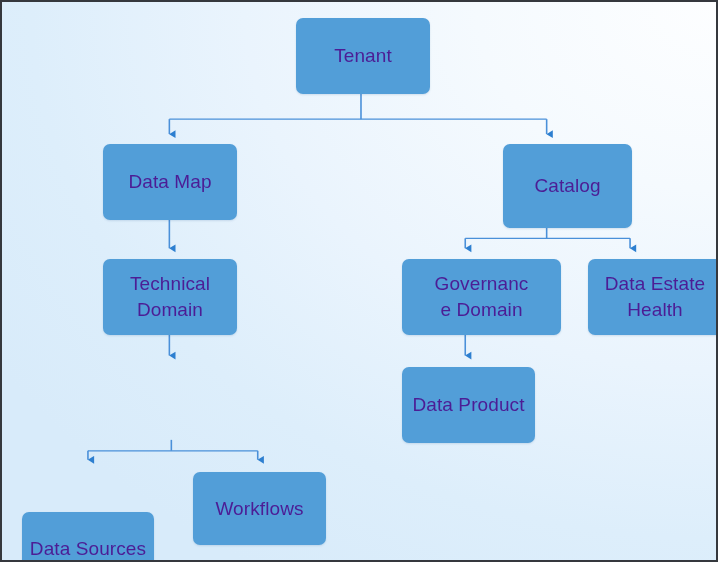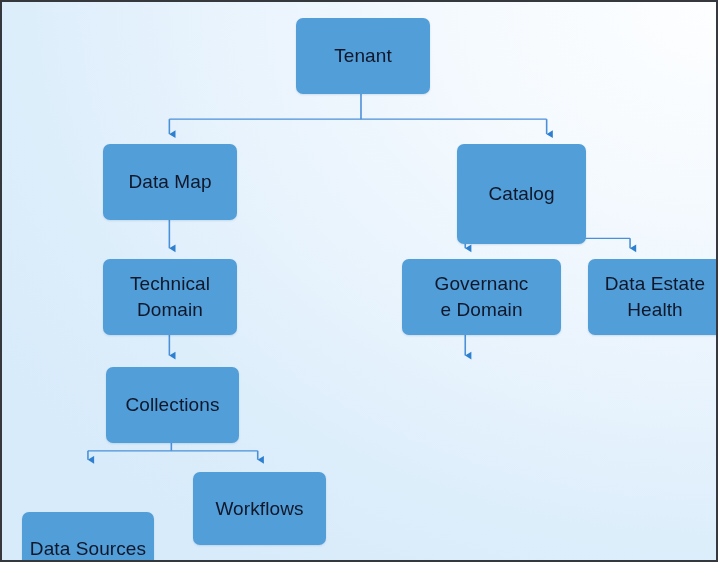--- a/index.html
+++ b/index.html
@@ -35,21 +35,21 @@
   }
   .node {
     position: absolute;
     box-sizing: border-box;
     background: #529ed8;
     border-radius: 7px;
     display: flex;
     align-items: center;
     justify-content: center;
     text-align: center;
-    color: #0f172a;
+    color: #4c1d95;
     font-family: "Liberation Sans", sans-serif;
     font-size: 19px;
     line-height: 1.35;
     letter-spacing: 0.1px;
     font-weight: 400;
     padding: 2px 4px;
     box-shadow: 0 1px 2px rgba(60,110,160,0.18);
   }
   .node .node-label {
     display: block;
@@ -98,40 +98,40 @@
     </svg>
 
     <div class="node" style="left: 294px; top: 16px; width: 134px; height: 76px;">
       <span class="node-label">Tenant</span>
     </div>
 
     <div class="node" style="left: 101px; top: 142px; width: 134px; height: 76px;">
       <span class="node-label">Data Map</span>
     </div>
 
-    <div class="node" style="left: 455px; top: 142px; width: 129px; height: 100px;">
+    <div class="node" style="left: 501px; top: 142px; width: 129px; height: 84px;">
       <span class="node-label">Catalog</span>
     </div>
 
     <div class="node" style="left: 101px; top: 257px; width: 134px; height: 76px;">
       <span class="node-label">Technical Domain</span>
     </div>
 
     <div class="node wrap-tight" style="left: 400px; top: 257px; width: 159px; height: 76px;">
       <span class="node-label">Governance Domain</span>
     </div>
 
     <div class="node" style="left: 564px; top: 257px; width: 134px; height: 76px; margin-left: 22px;">
       <span class="node-label">Data Estate Health</span>
     </div>
 
-    <div class="node" style="left: 104px; top: 365px; width: 133px; height: 76px;">
-      <span class="node-label">Collections</span>
+
+    <div class="node" style="left: 400px; top: 365px; width: 133px; height: 76px;">
+      <span class="node-label">Data Product</span>
     </div>
-
 
     <div class="node" style="left: 20px; top: 470px; width: 132px; height: 73px; margin-top: 40px;">
       <span class="node-label">Data Sources</span>
     </div>
 
     <div class="node" style="left: 191px; top: 470px; width: 133px; height: 73px; justify-content: flex-end;">
       <span class="node-label">Workflows</span>
     </div>
 
   </div>

